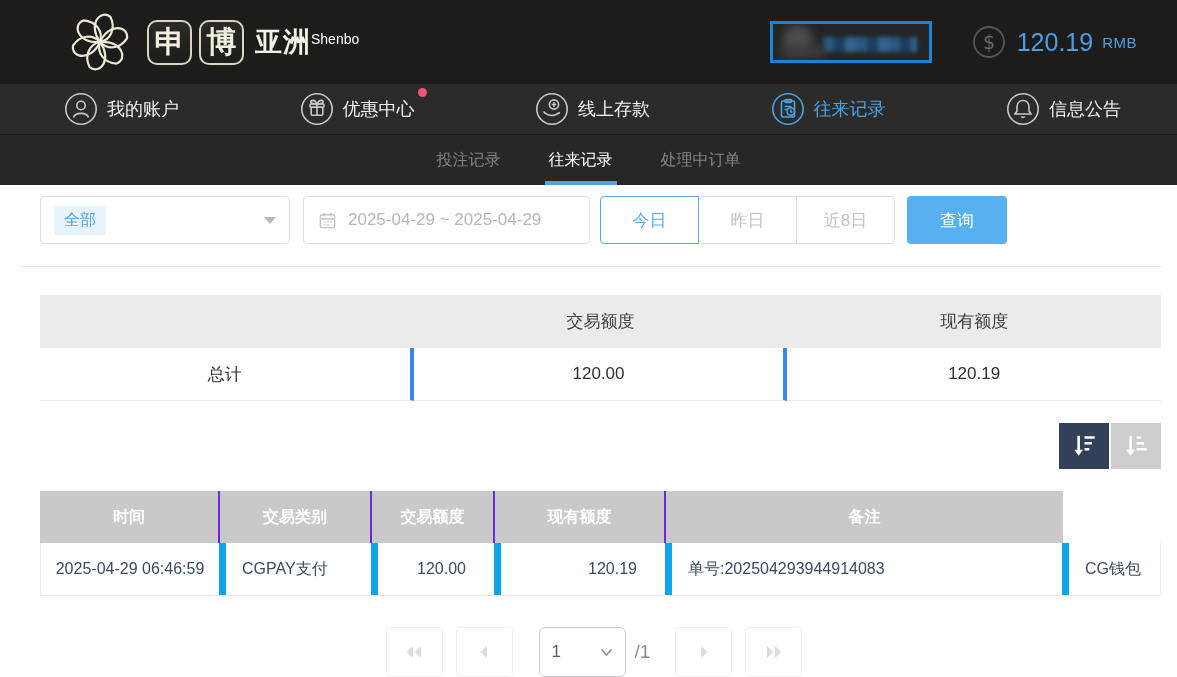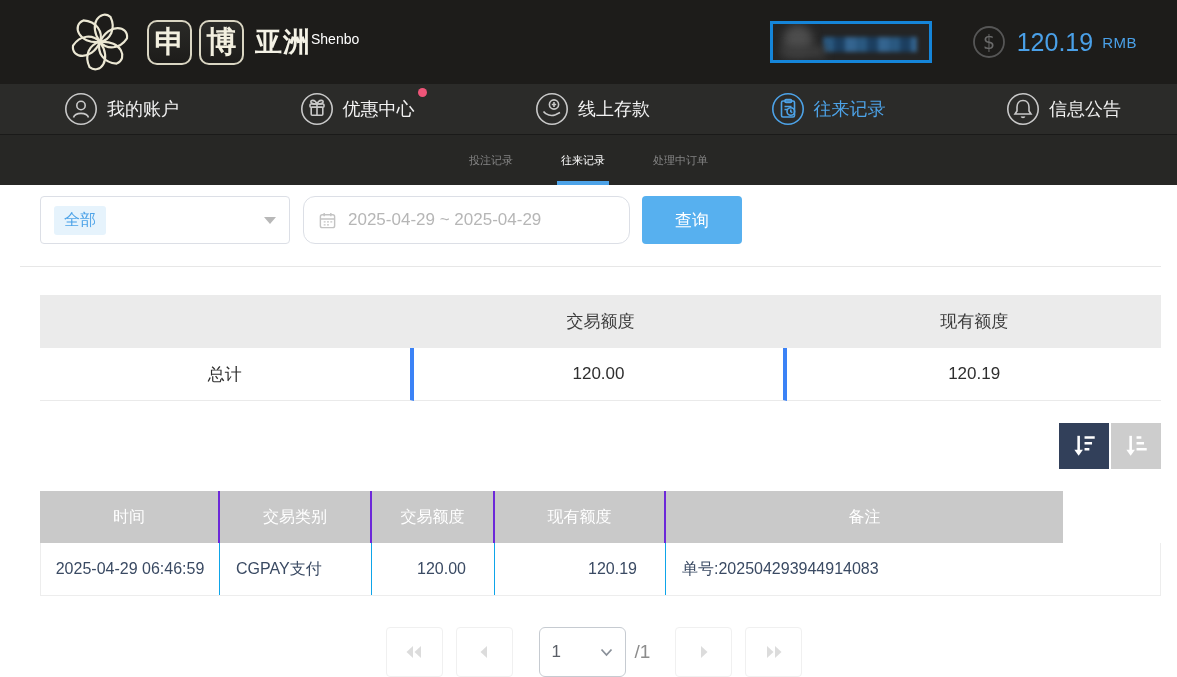--- a/index.html
+++ b/index.html
@@ -39,37 +39,37 @@
     position:relative; cursor:pointer; }
   .nav-item svg { stroke:#c9c9c9; }
   .nav-item.active { color:#4da3e8; }
   .nav-item.active svg { stroke:#4da3e8; }
   .nav-badge { position:absolute; top:-4px; right:-12px; width:9px; height:9px;
     border-radius:50%; background:#ee5578; }
 
   
   .subtabs { height:51px; background:#272725; border-top:1px solid #1a1a19;
     display:flex; justify-content:center; gap:44px; }
-  .subtab { display:flex; align-items:center; color:#858585; font-size:11px;
+  .subtab { display:flex; align-items:center; color:#858585; font-size:16px;
     position:relative; padding:0 2px; cursor:pointer; }
   .subtab.active { color:#ffffff; }
   .subtab.active::after { content:""; position:absolute; left:-2px; right:-2px; bottom:0;
     height:4px; background:#4da3e8; }
 
   
   .content { padding:0 16px 0 40px; }
   .filter-row { margin-top:11px; display:flex; align-items:center; height:48px; }
   .select-box { width:250px; height:48px; border:1px solid #dcdfe6; border-radius:4px;
     display:flex; align-items:center; justify-content:space-between; padding:0 13px;
     background:#fff; cursor:pointer; }
   .type-tag { background:#e6f3fc; color:#4da3e8; font-size:16px; padding:4px 10px;
     border-radius:3px; }
   .caret-down { width:0; height:0; border-left:6px solid transparent;
     border-right:6px solid transparent; border-top:7px solid #b8b8b8; }
-  .date-box { width:327px; height:48px; border:1px solid #dcdfe6; border-radius:12px;
+  .date-box { width:287px; height:48px; border:1px solid #dcdfe6; border-radius:4px;
     margin-left:13px; display:flex; align-items:center; gap:11px; padding:0 14px;
     color:#b6b6b6; font-size:17px; cursor:pointer; }
   .quick-group { display:flex; margin-left:10px; }
   .quick-btn { width:99px; height:48px; background:#fff; border:1px solid #dcdcdc;
     color:#c3c3c3; font-size:17px; margin-left:-1px; cursor:pointer;
     font-family:inherit; }
   .quick-btn:first-child { border-radius:4px 0 0 4px; margin-left:0; }
   .quick-btn:last-child { border-radius:0 4px 4px 0; }
   .quick-btn.active { border-color:#56aef0; color:#56aef0; position:relative; z-index:1; }
   .search-btn { width:100px; height:48px; margin-left:12px; background:#57b0ef;
@@ -90,26 +90,26 @@
   .sort-row { margin-top:22px; width:1121px; display:flex; justify-content:flex-end; gap:2px; }
   .sort-btn { width:50px; height:46px; display:flex; align-items:center; justify-content:center;
     border:none; cursor:pointer; }
   .sort-btn.desc { background:#32405a; }
   .sort-btn.asc { background:#cdcdcd; }
 
   
   .dtable { margin-top:22px; width:1121px; }
   .dt-head, .dt-row { display:grid; grid-template-columns:178px 152px 123px 171px 1fr 98px; }
   .dt-head .cell { background:#c9c9c9; height:52px; display:flex; align-items:center;
-    justify-content:center; color:#fff; font-size:16px; font-weight:normal; }
+    justify-content:center; color:#fff; font-size:16px; font-weight:bold; }
   .dt-head .cell + .cell { border-left:2px solid #6d28d9; }
   .dt-row { border:1px solid #ededed; border-top:none; }
   .dt-row .cell { height:52px; display:flex; align-items:center; color:#3a4a63;
     font-size:16px; background:#fff; }
-  .dt-row .cell + .cell { border-left:1px solid #0ea5e9;text-align:right; }
+  .dt-row .cell + .cell { border-left:7px solid #0ea5e9;text-align:right; }
   .cell.c-center { justify-content:center; }
   .cell.c-left { justify-content:flex-start; padding-left:16px; }
   .cell.c-right { justify-content:flex-end; padding-right:28px; }
 
   
   .pagination { margin-top:31px; display:flex; align-items:center; justify-content:center; }
   .pg-btn { width:57px; height:50px; border:1px solid #f0f0f0; border-radius:4px;
     background:#fff; display:flex; align-items:center; justify-content:center;
     margin-right:13px; cursor:pointer; }
   .pg-btn svg { fill:#dcdcdc; }
@@ -220,20 +220,25 @@
       <span class="caret-down"></span>
     </div>
     <div class="date-box">
       <svg width="19" height="19" viewBox="0 0 20 20" fill="none" stroke="#c3c3c3" stroke-width="1.5">
         <rect x="2.5" y="4" width="15" height="13.5" rx="2"></rect>
         <path d="M2.5 8.5 h15 M6.5 2.2 v3.4 M13.5 2.2 v3.4"></path>
         <path d="M6 11.5 h2 M9.5 11.5 h2 M13 11.5 h2 M6 14.5 h2 M9.5 14.5 h2" stroke-width="1.3"></path>
       </svg>
       <span>2025-04-29 ~ 2025-04-29</span>
     </div>
+    <div class="quick-group">
+      <button class="quick-btn active">今日</button>
+      <button class="quick-btn">昨日</button>
+      <button class="quick-btn">近8日</button>
+    </div>
     <button class="search-btn">查询</button>
   </div>
 
   <div class="divider"></div>
 
   <div class="summary">
     <div class="hcell"></div>
     <div class="hcell">交易额度</div>
     <div class="hcell">现有额度</div>
     <div class="bcell">总计</div>
@@ -269,20 +274,21 @@
       <div class="cell">交易额度</div>
       <div class="cell">现有额度</div>
       <div class="cell">备注</div>
     </div>
     <div class="dt-row">
       <div class="cell c-center">2025-04-29 06:46:59</div>
       <div class="cell c-left">CGPAY支付</div>
       <div class="cell c-right">120.00</div>
       <div class="cell c-right">120.19</div>
       <div class="cell c-left">单号:202504293944914083</div>
+      <div class="cell c-left">CG钱包</div>
     </div>
   </div>
 
   <div class="pagination">
     <button class="pg-btn">
       <svg width="22" height="22" viewBox="0 0 22 22">
         <polygon points="10,5 3.5,11 10,17"></polygon>
           <polygon points="18,5 11.5,11 18,17"></polygon>
       </svg>
     </button>

